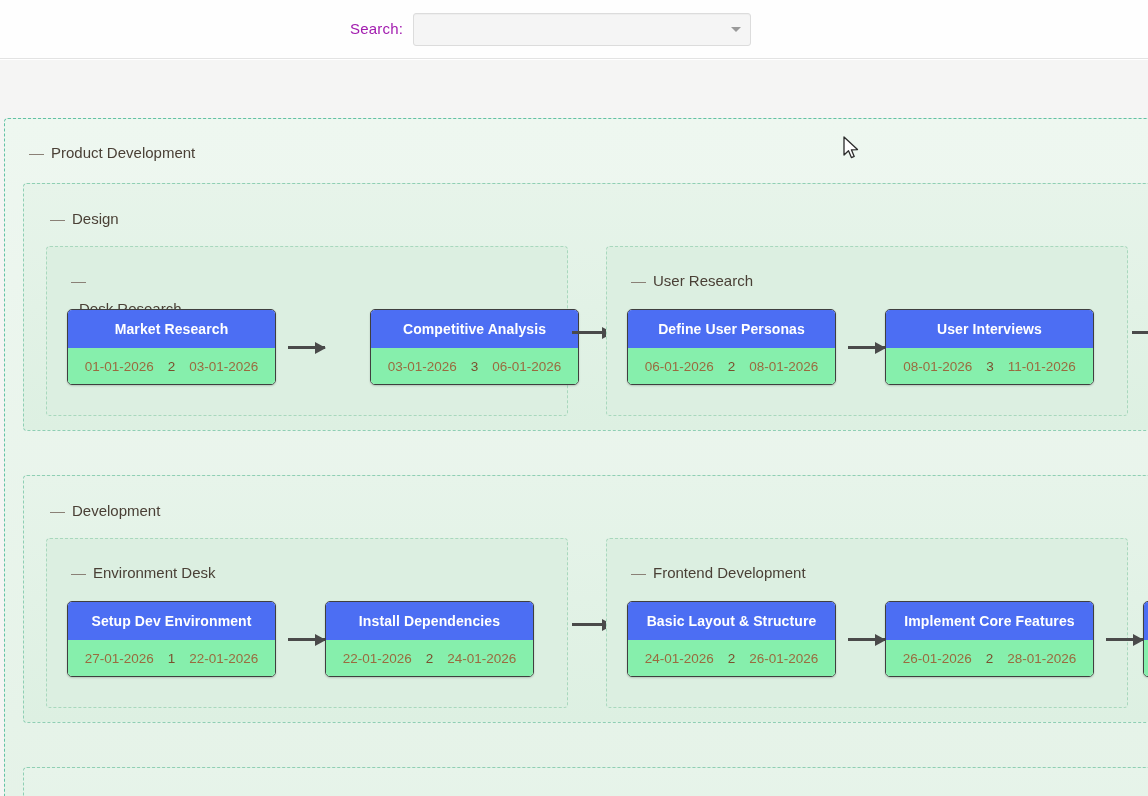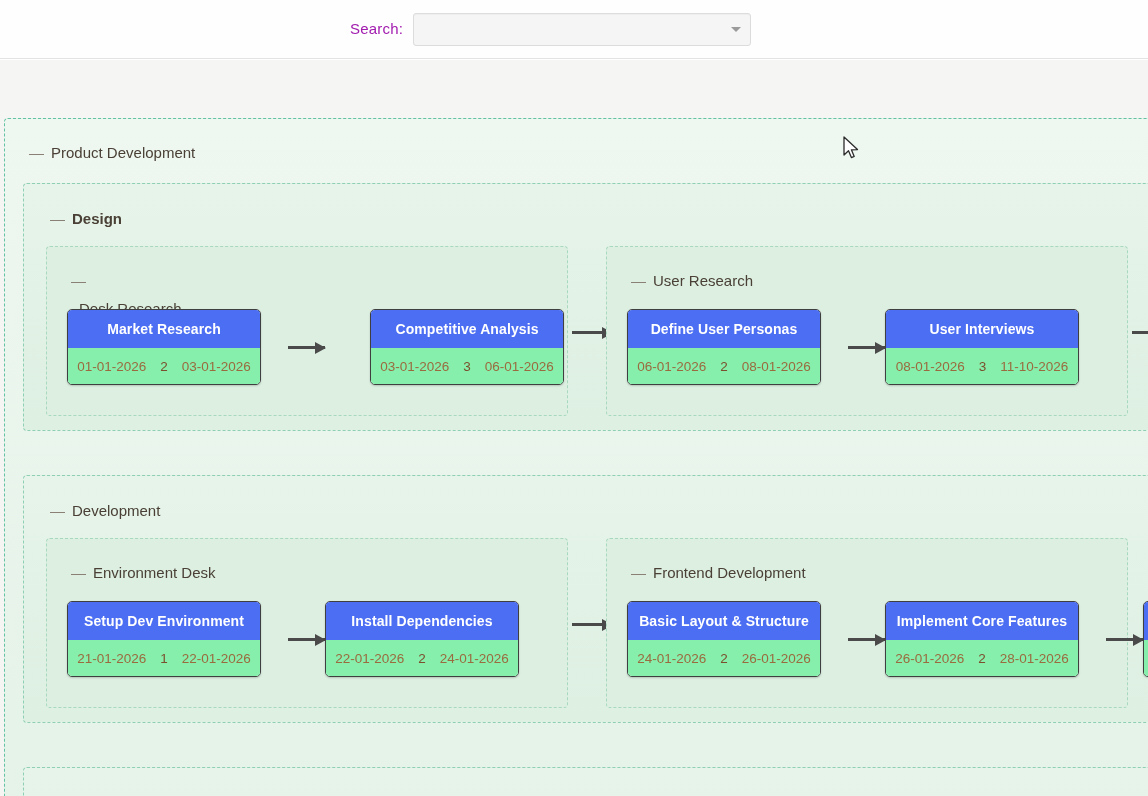--- a/index.html
+++ b/index.html
@@ -94,21 +94,21 @@
   .group {
     position: absolute;
     background: #dcefe1;
     border: 1px dashed #a8d8bd;
     border-radius: 4px;
   }
 
   
   .card {
     position: absolute;
-    width: 194px; height: 76px;
+    width: 209px; height: 76px;
     border-radius: 5px;
     background: #ffffff;
     border: 1px solid #3f3f3f;
     box-shadow: 0 1px 2px rgba(0,0,0,.18);
     overflow: hidden;
   }
   .card-head {
     height: 38px;
     background: #4c6ef3;
     color: #ffffff;
@@ -161,21 +161,21 @@
 <div class="canvas">
 
   <div class="project">
 
     <span class="collapse-icon" style="left:24px; top:26px;">—</span>
     <span class="level-title" style="left:46px; top:25px;">Product Development</span>
 
     <div class="phase" style="left:18px; top:64px; width:1252px; height:248px;">
 
       <span class="collapse-icon" style="left:26px; top:27px;">—</span>
-      <span class="level-title" style="left:48px; top:26px;font-weight:bold;">Design</span>
+      <span class="level-title" style="left:48px; top:26px;">Design</span>
 
       <div class="group" style="left:22px; top:62px; width:522px; height:170px;">
         <span class="collapse-icon" style="left:24px; top:26px;">—</span>
         <span class="level-title" style="left:32px; top:25px;margin-top:28px;">Desk Research</span>
 
         <div class="card" style="left:20px; top:62px;">
           <div class="card-head">Market Research</div>
           <div class="card-body">
             <span class="card-date">01-01-2026</span>
             <span class="card-dur">2</span>
@@ -210,41 +210,41 @@
           </div>
         </div>
 
         <div class="arrow" style="left:241px; top:99px; width:37px;"></div>
 
         <div class="card" style="left:278px; top:62px;">
           <div class="card-head">User Interviews</div>
           <div class="card-body">
             <span class="card-date">08-01-2026</span>
             <span class="card-dur">3</span>
-            <span class="card-date">11-10-2026</span>
+            <span class="card-date">11-01-2026</span>
           </div>
         </div>
       </div>
 
       <div class="arrow" style="left:1108px; top:147px; width:40px;"></div>
     </div>
 
     <div class="phase" style="left:18px; top:356px; width:1252px; height:248px;">
 
       <span class="collapse-icon" style="left:26px; top:27px;">—</span>
       <span class="level-title" style="left:48px; top:26px;">Development</span>
 
       <div class="group" style="left:22px; top:62px; width:522px; height:170px;">
         <span class="collapse-icon" style="left:24px; top:26px;">—</span>
         <span class="level-title" style="left:46px; top:25px;">Environment Desk</span>
 
         <div class="card" style="left:20px; top:62px;">
           <div class="card-head">Setup Dev Environment</div>
           <div class="card-body">
-            <span class="card-date">21-01-2026</span>
+            <span class="card-date">27-01-2026</span>
             <span class="card-dur">1</span>
             <span class="card-date">22-01-2026</span>
           </div>
         </div>
 
         <div class="arrow" style="left:241px; top:99px; width:37px;"></div>
 
         <div class="card" style="left:278px; top:62px;">
           <div class="card-head">Install Dependencies</div>
           <div class="card-body">

